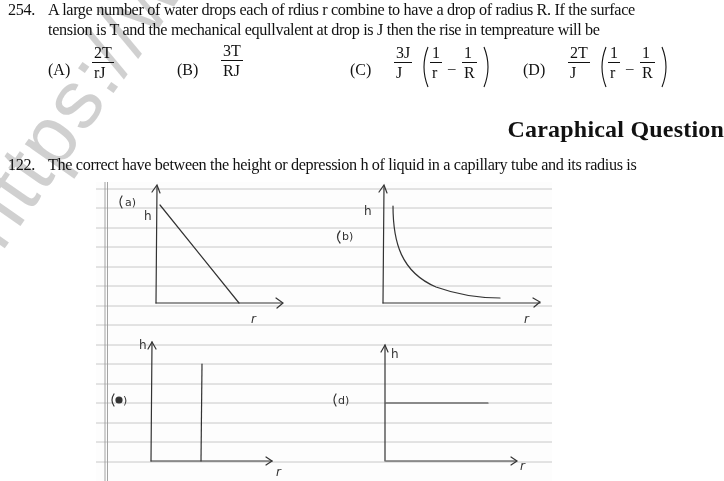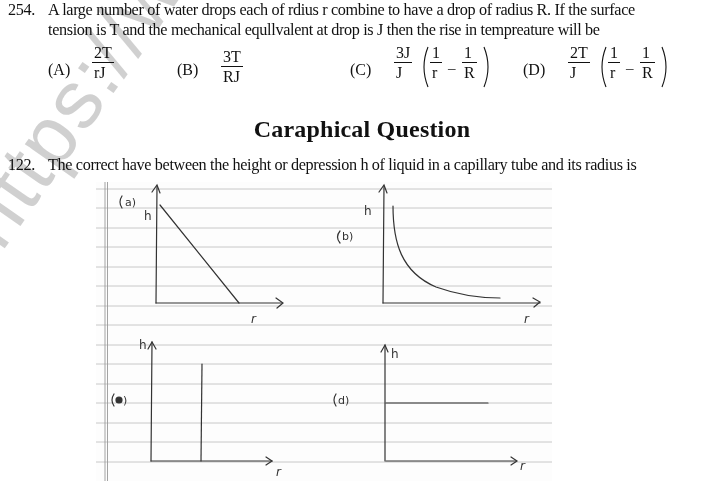--- a/index.html
+++ b/index.html
@@ -5,21 +5,21 @@
   html, body { margin: 0; padding: 0; background: #ffffff; }
   body { width: 724px; height: 481px; position: relative; overflow: hidden;
          font-family: "Liberation Serif", "DejaVu Serif", serif; color: #111; }
   .q-line { position: absolute; font-size: 16.2px; white-space: nowrap; letter-spacing: -0.35px; }
   .frac { position: absolute; display: inline-block; text-align: left; font-size: 16px; }
   .frac .num { display: block; line-height: 18px; padding: 0 2px; }
   .frac .bar { display: block; height: 1px; background: #111; }
   .frac .den { display: block; line-height: 19px; padding: 0 2px; }
   .opt-label { position: absolute; font-size: 16px; }
   .minus { position: absolute; font-size: 15px; }
-  .heading { position: absolute; left: 0; width: 724px; top: 116px; text-align: center;
+  .heading { position: absolute; left: 0; width: 724px; top: 116px; text-align: right;
              font-weight: bold; font-size: 24px; letter-spacing: 0.2px; }
   .watermark { position: absolute; left: -60px; top: 210px; font-family: "Liberation Sans", "DejaVu Sans", sans-serif;
                font-size: 82px; color: rgba(170,170,170,0.55); transform: rotate(-55deg);
                transform-origin: 0 0; white-space: nowrap; pointer-events: none; letter-spacing: 2px; }
   .paper { position: absolute; left: 96px; top: 182px; width: 456px; height: 299px; background: #fdfdfd; }
   .paper svg { position: absolute; left: 0; top: 0; }
   .hw-label { font-family: "DejaVu Sans", sans-serif; }
 </style>
 </head>
 <body>
@@ -35,21 +35,21 @@
     <span class="opt-label" style="left:48px; top:61px;">(A)</span>
     <span class="frac" style="left:92px; top:44px;">
       <span class="num">2T</span>
       <span class="bar"></span>
       <span class="den">rJ</span>
     </span>
   </div>
 
   <div>
     <span class="opt-label" style="left:177px; top:61px;">(B)</span>
-    <span class="frac" style="left:221px; top:48px;">
+    <span class="frac" style="left:221px; top:42px;">
       <span class="num">3T</span>
       <span class="bar"></span>
       <span class="den">RJ</span>
     </span>
   </div>
 
   <div>
     <span class="opt-label" style="left:350px; top:61px;">(C)</span>
     <span class="frac" style="left:394px; top:44px;">
       <span class="num">3J</span>

